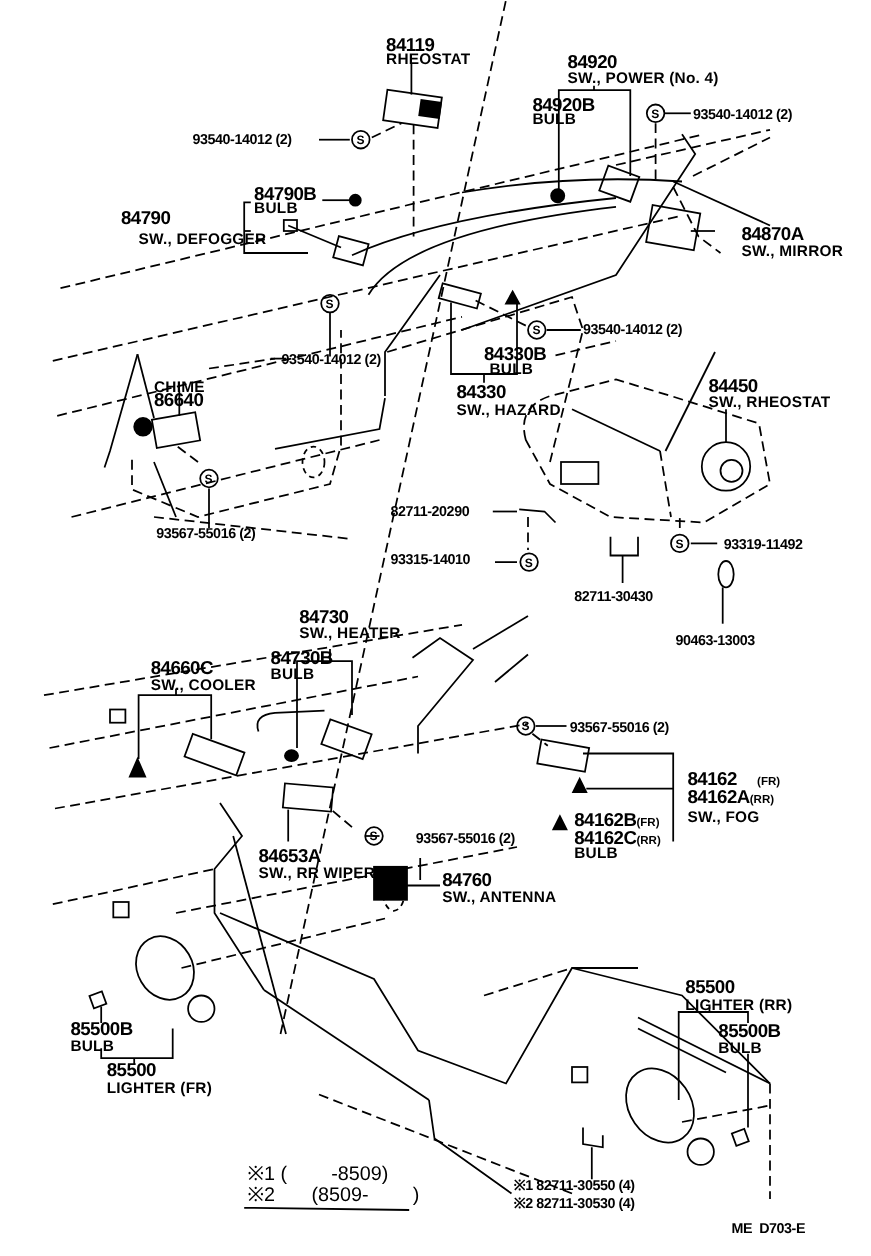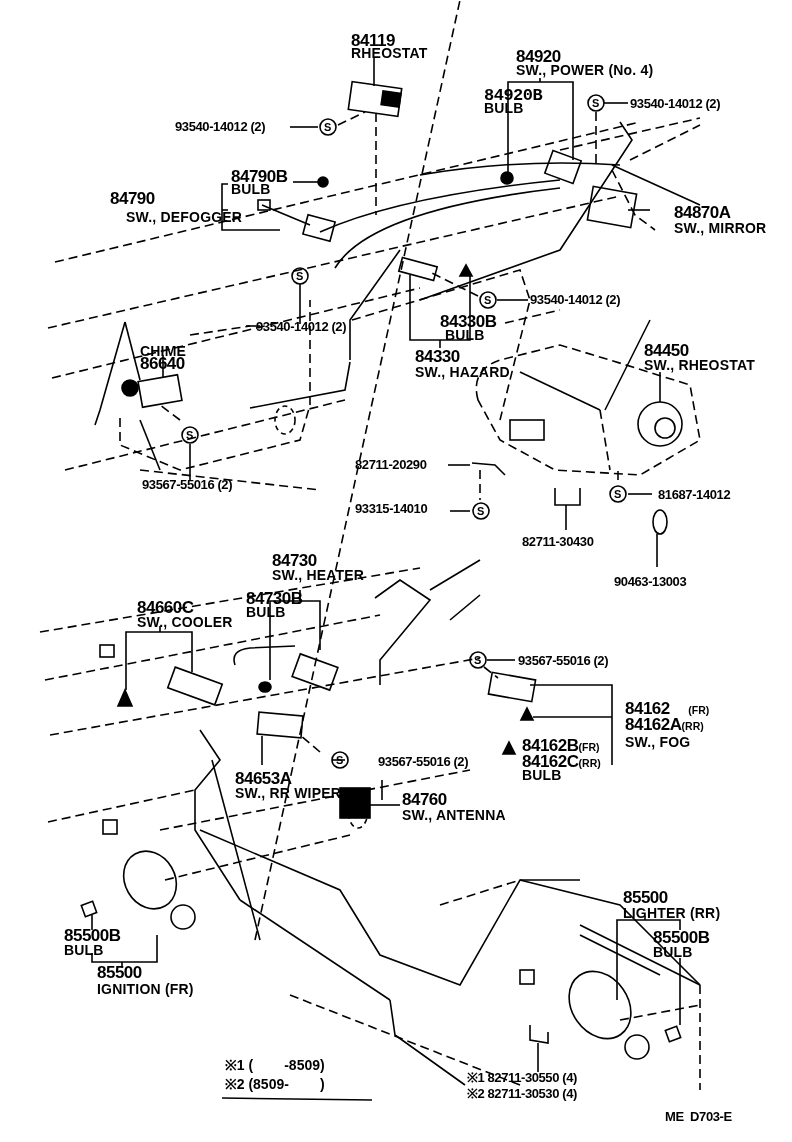--- a/index.html
+++ b/index.html
@@ -3,21 +3,21 @@
 <meta charset="utf-8">
 <style>
   html, body { margin:0; padding:0; background:#ffffff; }
   body { width:792px; height:1142px; position:relative; overflow:hidden; font-family:"Liberation Sans", sans-serif; color:#000; }
   #diagram { position:absolute; left:0; top:0; width:792px; height:1142px; }
   .lbl { position:absolute; white-space:nowrap; line-height:1; color:#000; }
   .pn { font-family:"Liberation Sans Narrow","Liberation Sans", sans-serif; font-weight:bold; font-size:17px; letter-spacing:-0.5px; }
   .sub { font-weight:bold; font-size:14px; letter-spacing:0.2px; }
   .pn-sm { font-weight:bold; font-size:13px; letter-spacing:-0.4px; }
   .sfx { font-size:10.5px; font-weight:bold; }
-  .foot { font-weight:bold; font-size:14px; }
+  .foot { font-weight:normal; font-size:18px; }
   svg line, svg polyline, svg path, svg rect, svg circle, svg ellipse, svg polygon { stroke:#000; fill:none; stroke-width:1.6; }
   .dash { stroke-dasharray:9 5; }
   .dashs { stroke-dasharray:5 4; }
   .fillb { fill:#000; }
   .s-badge text { font-family:"Liberation Sans", sans-serif; font-weight:bold; font-size:11px; fill:#000; stroke:none; }
 </style>
 </head>
 <body>
 
 <svg id="diagram" viewBox="0 0 792 1142" xmlns="http://www.w3.org/2000/svg">
@@ -235,21 +235,21 @@
 
   <line x1="222" y1="1098" x2="372" y2="1100" stroke-width="2"></line>
 </svg>
 
 <div class="lbl pn" style="left:351px;top:32px;">84119</div>
 <div class="lbl sub" style="left:351px;top:46px;">RHEOSTAT</div>
 
 <div class="lbl pn" style="left:516px;top:48px;">84920</div>
 <div class="lbl sub" style="left:516px;top:63px;">SW., POWER (No. 4)</div>
 
-<div class="lbl pn" style="left:484px;top:87px;font-family:Liberation Mono, monospace;">84920B</div>
+<div class="lbl pn" style="left:484px;top:87px;">84920B</div>
 <div class="lbl sub" style="left:484px;top:101px;">BULB</div>
 
 <div class="lbl pn-sm" style="left:630px;top:97px;">93540-14012 (2)</div>
 
 <div class="lbl pn-sm" style="left:175px;top:120px;">93540-14012 (2)</div>
 
 <div class="lbl pn" style="left:231px;top:168px;">84790B</div>
 <div class="lbl sub" style="left:231px;top:182px;">BULB</div>
 
 <div class="lbl pn" style="left:110px;top:190px;">84790</div>
@@ -271,21 +271,21 @@
 <div class="lbl pn" style="left:415px;top:348px;">84330</div>
 <div class="lbl sub" style="left:415px;top:365px;">SW., HAZARD</div>
 
 <div class="lbl pn" style="left:644px;top:342px;">84450</div>
 <div class="lbl sub" style="left:644px;top:358px;">SW., RHEOSTAT</div>
 
 <div class="lbl pn-sm" style="left:142px;top:478px;">93567-55016 (2)</div>
 
 <div class="lbl pn-sm" style="left:355px;top:458px;">82711-20290</div>
 <div class="lbl pn-sm" style="left:355px;top:502px;">93315-14010</div>
-<div class="lbl pn-sm" style="left:658px;top:488px;">81687-14012</div>
+<div class="lbl pn-sm" style="left:658px;top:488px;">93319-11492</div>
 <div class="lbl pn-sm" style="left:522px;top:535px;">82711-30430</div>
 <div class="lbl pn-sm" style="left:614px;top:575px;">90463-13003</div>
 
 <div class="lbl pn" style="left:272px;top:552px;">84730</div>
 <div class="lbl sub" style="left:272px;top:568px;">SW., HEATER</div>
 
 <div class="lbl pn" style="left:246px;top:590px;">84730B</div>
 <div class="lbl sub" style="left:246px;top:605px;">BULB</div>
 
 <div class="lbl pn" style="left:137px;top:599px;">84660C</div>
@@ -315,33 +315,33 @@
 <div class="lbl pn" style="left:235px;top:770px;">84653A</div>
 <div class="lbl sub" style="left:235px;top:786px;">SW., RR WIPER</div>
 
 <div class="lbl pn" style="left:402px;top:791px;">84760</div>
 <div class="lbl sub" style="left:402px;top:808px;">SW., ANTENNA</div>
 
 <div class="lbl pn" style="left:64px;top:927px;">85500B</div>
 <div class="lbl sub" style="left:64px;top:943px;">BULB</div>
 
 <div class="lbl pn" style="left:97px;top:964px;">85500</div>
-<div class="lbl sub" style="left:97px;top:982px;">IGNITION (FR)</div>
+<div class="lbl sub" style="left:97px;top:982px;">LIGHTER (FR)</div>
 
 <div class="lbl pn" style="left:623px;top:889px;">85500</div>
 <div class="lbl sub" style="left:623px;top:906px;">LIGHTER (RR)</div>
 
 <div class="lbl pn" style="left:653px;top:929px;">85500B</div>
 <div class="lbl sub" style="left:653px;top:945px;">BULB</div>
 
 <div class="lbl pn-sm" style="left:467px;top:1071px;">※1 82711-30550 (4)</div>
 <div class="lbl pn-sm" style="left:467px;top:1087px;">※2 82711-30530 (4)</div>
 
 <div class="lbl foot" style="left:225px;top:1058px;">
   <span>※1</span>
   <span style="white-space:pre;">(        -8509)</span>
 </div>
 <div class="lbl foot" style="left:225px;top:1077px;">
   <span>※2</span>
-  <span style="white-space:pre;">(8509-        )</span>
+  <span style="white-space:pre;margin-left:28px;">(8509-        )</span>
 </div>
 
 <div class="lbl pn-sm" style="left:665px;top:1110px;white-space:pre;">ME  D703-E</div>
 
 </body></html>

